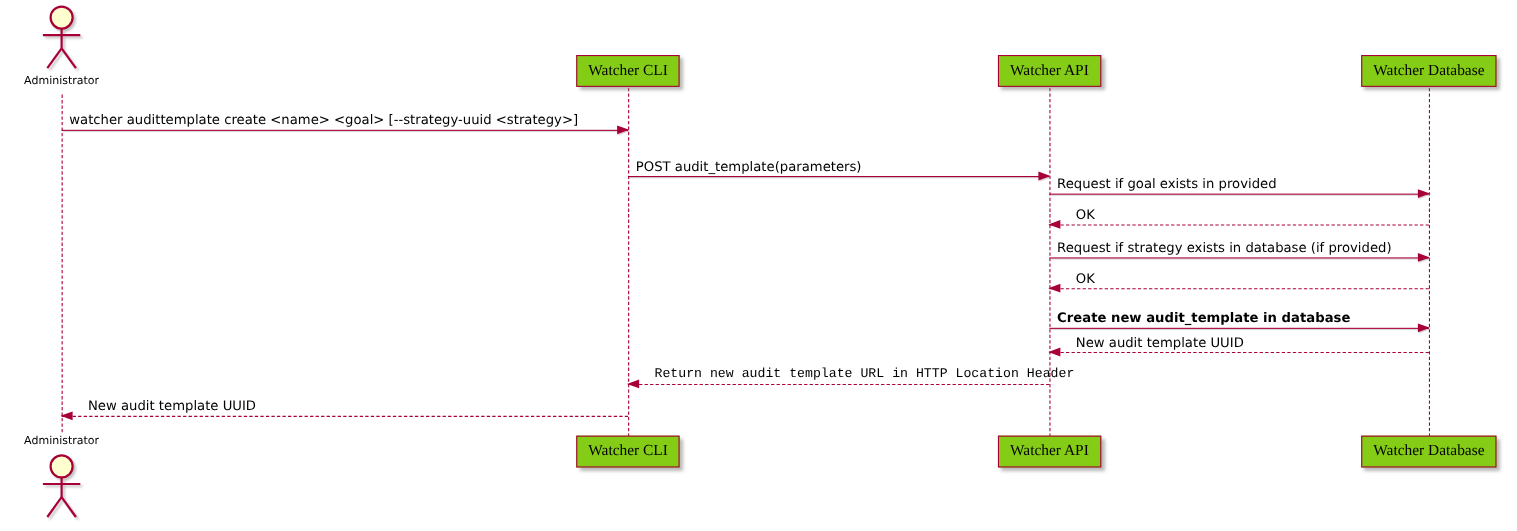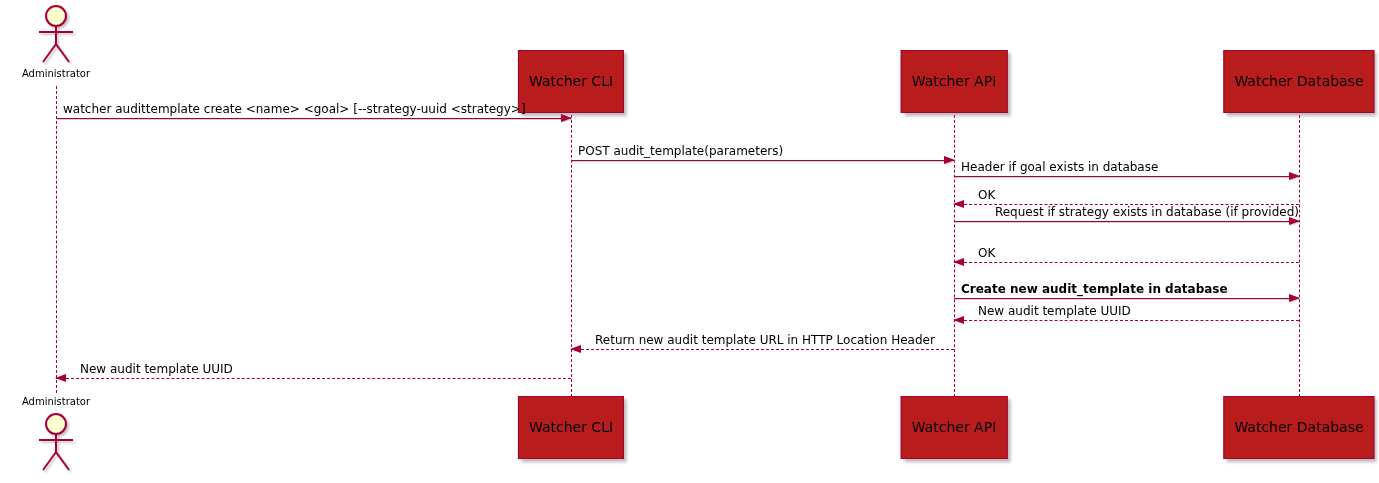--- a/index.html
+++ b/index.html
@@ -18,25 +18,26 @@
   .actor svg { position: absolute; transform: translateX(-50%); left: 0;
                filter: drop-shadow(2px 2px 1px rgba(120,120,120,0.45)); }
   .actor-label {
     position: absolute; transform: translateX(-50%); left: 0;
     font-size: 10px; line-height: 16px; white-space: nowrap;
   }
 
   
   .pbox {
     position: absolute; transform: translateX(-50%);
-    background: #b91c1c;
+    background: #84cc16;
     border: 1.5px solid #A80036;
-    padding: 22px 10px;
+    padding: 5px 10px;
     font-size: 14px; line-height: 17px; white-space: nowrap;
     box-shadow: 3px 3px 3px rgba(130,130,130,0.55);
+    font-family: Liberation Serif, serif;
   }
 
   
   .lifeline {
     position: absolute; width: 0;
     border-left: 1px dashed #A80036;
   }
 
   
   .msg { position: absolute; font-size: 12px; }
@@ -92,34 +93,34 @@
   </div>
 
   <div class="msg to-right solidline" style="left:571px; top:131px; width:383px;margin-top:12px;">
     <div class="lbl">POST audit_template(parameters)</div>
     <div class="line">
         <span class="head"></span>
       </div>
   </div>
 
   <div class="msg to-right solidline" style="left:954px; top:159px; width:345px;">
-    <div class="lbl">Header if goal exists in database</div>
+    <div class="lbl">Request if goal exists in provided</div>
     <div class="line">
         <span class="head"></span>
       </div>
   </div>
 
   <div class="msg to-left dashedline" style="left:954px; top:187px; width:345px;">
     <div class="lbl">OK</div>
     <div class="line">
         <span class="head"></span>
       </div>
   </div>
 
-  <div class="msg to-right solidline" style="left:954px; top:204px; width:345px;text-align:right;">
+  <div class="msg to-right solidline" style="left:954px; top:217px; width:345px;">
     <div class="lbl">Request if strategy exists in database (if provided)</div>
     <div class="line">
         <span class="head"></span>
       </div>
   </div>
 
   <div class="msg to-left dashedline" style="left:954px; top:245px; width:345px;">
     <div class="lbl">OK</div>
     <div class="line">
         <span class="head"></span>
@@ -133,21 +134,21 @@
       </div>
   </div>
 
   <div class="msg to-left dashedline" style="left:954px; top:303px; width:345px;">
     <div class="lbl">New audit template UUID</div>
     <div class="line">
         <span class="head"></span>
       </div>
   </div>
 
-  <div class="msg to-left dashedline" style="left:571px; top:332px; width:383px;">
+  <div class="msg to-left dashedline" style="left:571px; top:332px; width:383px;font-family:Liberation Mono, monospace;">
     <div class="lbl">Return new audit template URL in HTTP Location Header</div>
     <div class="line">
         <span class="head"></span>
       </div>
   </div>
 
   <div class="msg to-left dashedline" style="left:56px; top:361px; width:515px;">
     <div class="lbl">New audit template UUID</div>
     <div class="line">
         <span class="head"></span>

